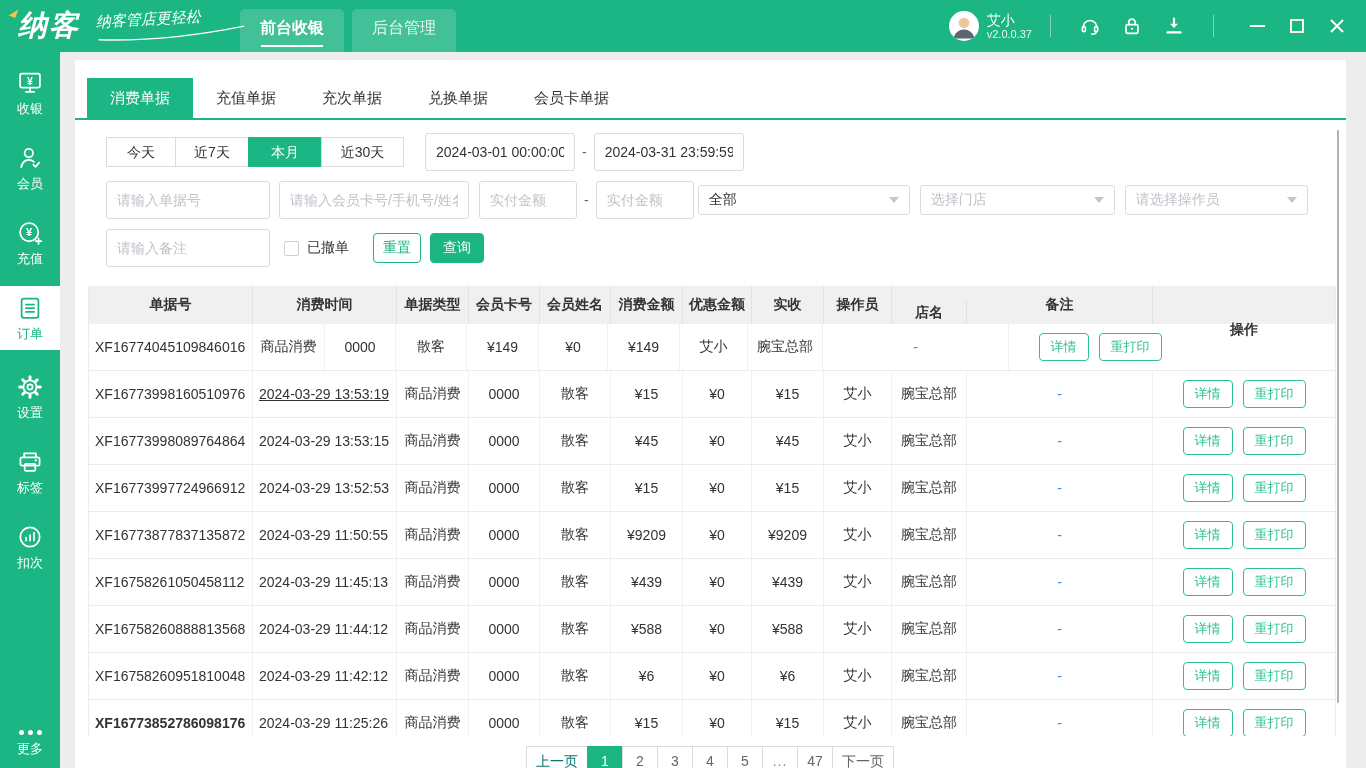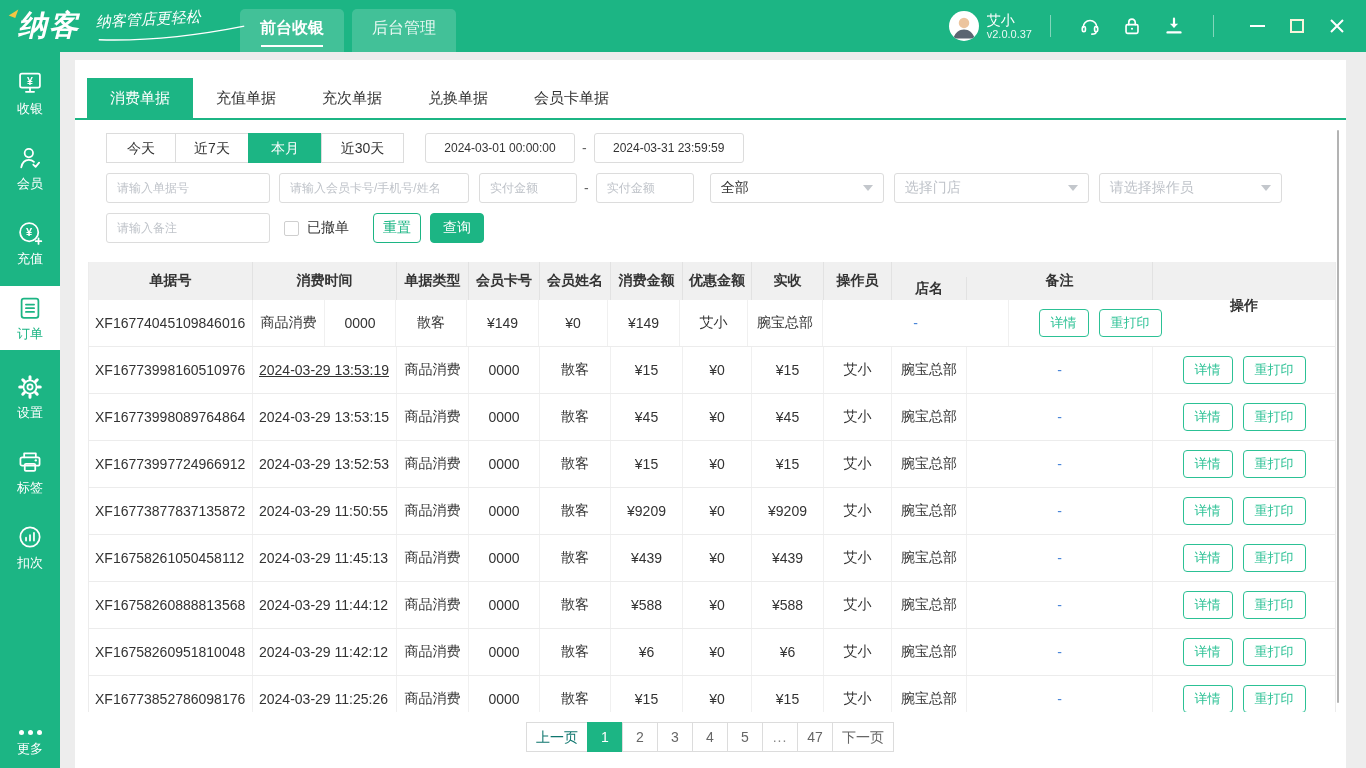--- a/index.html
+++ b/index.html
@@ -68,21 +68,21 @@
 
   .filter-row { display:flex; align-items:center; margin-left:13px;padding-left:18px; }
   .row1 { margin-top:13px; }
   .row2 { margin-top:10px; }
   .row3 { margin-top:10px; }
   .range-group { display:flex; }
   .range-btn { height:30px; line-height:28px; text-align:center; font-size:14px; color:#333;
                background:#fff; border:1px solid #dcdcdc; margin-left:-1px; cursor:pointer; }
   .range-btn:first-child { margin-left:0; }
   .range-btn.active { background:#1cb584; border-color:#1cb584; color:#fff; }
-  .inp { height:30px; border:1px solid #dcdcdc; border-radius:3px; font-size:12px;
+  .inp { height:38px; border:1px solid #dcdcdc; border-radius:3px; font-size:14px;
          color:#333; padding:0 10px; outline:none; background:#fff;
          font-family:"Liberation Sans","DejaVu Sans",sans-serif; }
   .inp::placeholder { color:#bfc3c9; opacity:1; }
   .date { width:150px; text-align:center; margin-left:21px; }
   .date2 { margin-left:0; }
   .dash { color:#666; margin:0 7px; font-size:14px; }
   .sel { height:30px; border:1px solid #dcdcdc; border-radius:3px; background:#fff;
          display:flex; align-items:center; padding:0 10px; font-size:14px; cursor:pointer;
          position:relative; }
   .sel .val { color:#333; }
@@ -285,21 +285,21 @@
       <span class="dash">-</span>
       <input class="inp date date2" readonly="" value="2024-03-31 23:59:59" style="">
     </div>
 
     <div class="filter-row row2">
       <input class="inp" style="width: 164px;" placeholder="请输入单据号">
       <input class="inp" style="width: 190px; margin-left: 9px;" placeholder="请输入会员卡号/手机号/姓名">
       <input class="inp" style="width: 98px; margin-left: 10px;" placeholder="实付金额">
       <span class="dash">-</span>
       <input class="inp" style="width: 98px;" placeholder="实付金额">
-      <div class="sel" style="width:174px; margin-left:16px">
+      <div class="sel" style="width:212px; margin-left:4px">
         <span class="val">全部</span>
         <span class="caret"></span>
       </div>
       <div class="sel placeholder" style="width:195px; margin-left:10px">
         <span class="val">选择门店</span>
         <span class="caret"></span>
       </div>
       <div class="sel placeholder" style="width:183px; margin-left:10px">
         <span class="val">请选择操作员</span>
         <span class="caret"></span>
@@ -461,21 +461,21 @@
             <div class="td" style="width: 72px;">¥6</div>
             <div class="td" style="width: 68px;">艾小</div>
             <div class="td" style="width: 75px;">腕宝总部</div>
             <div class="td remark" style="width: 186px;">-</div>
             <div class="td" style="width: 182px;">
               <button class="mini-btn">详情</button>
               <button class="mini-btn">重打印</button>
             </div>
           </div>
           <div class="tr">
-            <div class="td al" style="width: 164px;">XF16773852786098176</div>
+            <div class="td al" style="width: 164px; font-weight: bold;">XF16773852786098176</div>
             <div class="td al" style="width: 144px;">2024-03-29 11:25:26</div>
             <div class="td" style="width: 72px;">商品消费</div>
             <div class="td" style="width: 71px;">0000</div>
             <div class="td" style="width: 71px;">散客</div>
             <div class="td" style="width: 72px;">¥15</div>
             <div class="td" style="width: 69px;">¥0</div>
             <div class="td" style="width: 72px;">¥15</div>
             <div class="td" style="width: 68px;">艾小</div>
             <div class="td" style="width: 75px;">腕宝总部</div>
             <div class="td remark" style="width: 186px;">-</div>

